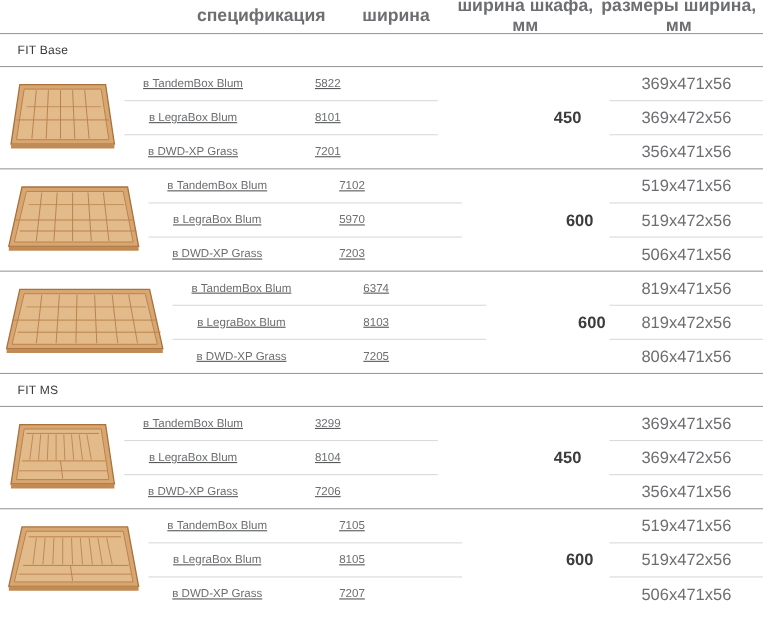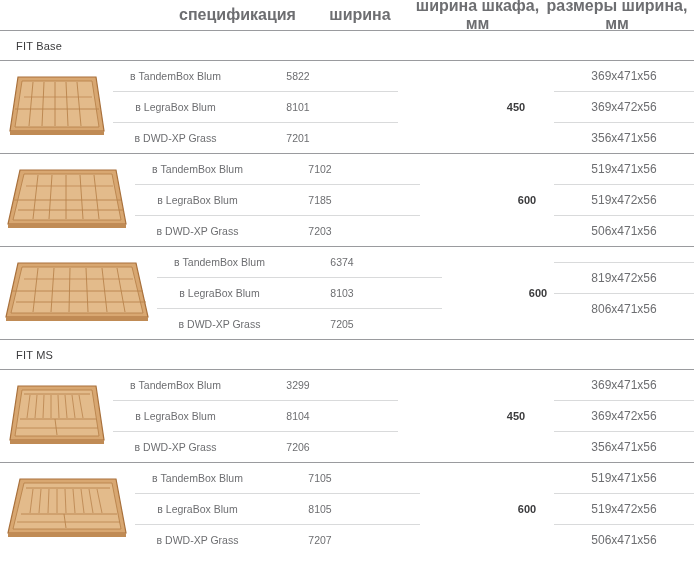--- a/index.html
+++ b/index.html
@@ -68,20 +68,21 @@
     align-items: center;
     justify-content: center;
     padding: 6px 0;
     box-sizing: border-box;
   }
   .rows {
     width: 370px;
     display: flex;
     flex-direction: column;
     justify-content: center;
+    text-decoration: underline;
   }
   .row {
     display: flex;
     align-items: center;
     height: 30px;
     font-size: 10.5px;
   }
   .row .spec {
     width: 135px;
     text-align: center;
@@ -100,40 +101,40 @@
     background: #d9dadb;
     margin-left: 5px;
     margin-right: 0px;
     width: 285px;
   }
   .cell-width {
     width: 125px;
     display: flex;
     align-items: center;
     justify-content: center;
-    font-size: 11px;
+    font-size: 15px;
     font-weight: bold;
     color: #3b3b3d;
     margin-left: -370px;
     position: relative;
     z-index: 2;
     pointer-events: none;
   }
   .rightcol {
     width: 154px;
     display: flex;
     flex-direction: column;
     justify-content: center;
   }
   .srow {
     height: 30px;
     display: flex;
     align-items: center;
     justify-content: center;
-    font-size: 12px;
+    font-size: 15px;
     color: #6d6e71;
   }
   .srow-div {
     height: 1px;
     background: #d9dadb;
     width: 140px;
     margin: 0 auto;
   }
 
   
@@ -225,21 +226,21 @@
     </div>
     <div class="rows">
       <div class="row">
         <div class="spec">в TandemBox Blum</div>
         <div class="art">7102</div>
         <div class="pad"></div>
       </div>
       <div class="row-div"></div>
       <div class="row">
         <div class="spec">в LegraBox Blum</div>
-        <div class="art">7185</div>
+        <div class="art">5970</div>
         <div class="pad"></div>
       </div>
       <div class="row-div"></div>
       <div class="row">
         <div class="spec">в DWD-XP Grass</div>
         <div class="art">7203</div>
         <div class="pad"></div>
       </div>
     </div>
     <div class="cell-width" style="margin-left:0">600</div>
@@ -286,20 +287,21 @@
       </div>
       <div class="row-div"></div>
       <div class="row">
         <div class="spec">в DWD-XP Grass</div>
         <div class="art">7205</div>
         <div class="pad"></div>
       </div>
     </div>
     <div class="cell-width" style="margin-left:0">600</div>
     <div class="rightcol">
+      <div class="srow">819x471x56</div>
       <div class="srow-div"></div>
       <div class="srow">819x472x56</div>
       <div class="srow-div"></div>
       <div class="srow">806x471x56</div>
     </div>
   </div>
   <hr class="hrule-dark">
 
   <div class="group-title">FIT MS</div>
   <hr class="hrule-dark">

